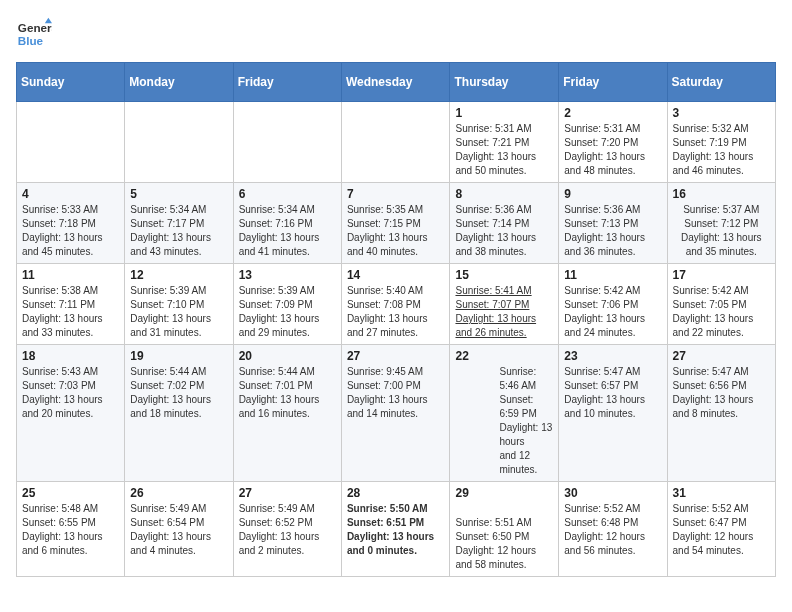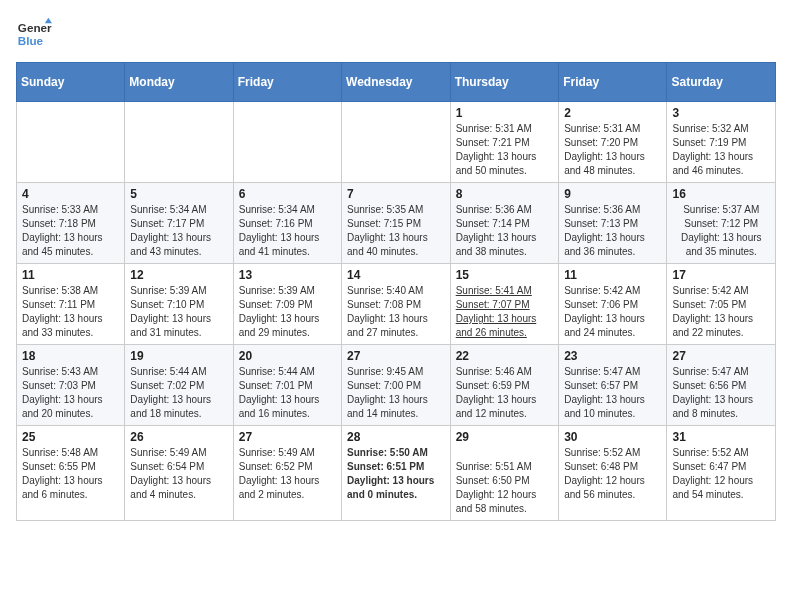--- a/index.html
+++ b/index.html
@@ -264,21 +264,21 @@
         </td>
         <td>
           <div class="day-number">27</div>
           <div class="day-info" style="white-space: pre-line;">Sunrise: 9:45 AM
 Sunset: 7:00 PM
 Daylight: 13 hours
 and 14 minutes.</div>
         </td>
         <td>
           <div class="day-number">22</div>
-          <div class="day-info" style="white-space: pre-line;">Sunrise: 5:46 AM
+          <div class="day-info" style="white-space: pre-line; margin-left: 44px;">Sunrise: 5:46 AM
 Sunset: 6:59 PM
 Daylight: 13 hours
 and 12 minutes.</div>
         </td>
         <td>
           <div class="day-number">23</div>
           <div class="day-info" style="white-space: pre-line;">Sunrise: 5:47 AM
 Sunset: 6:57 PM
 Daylight: 13 hours
 and 10 minutes.</div>

